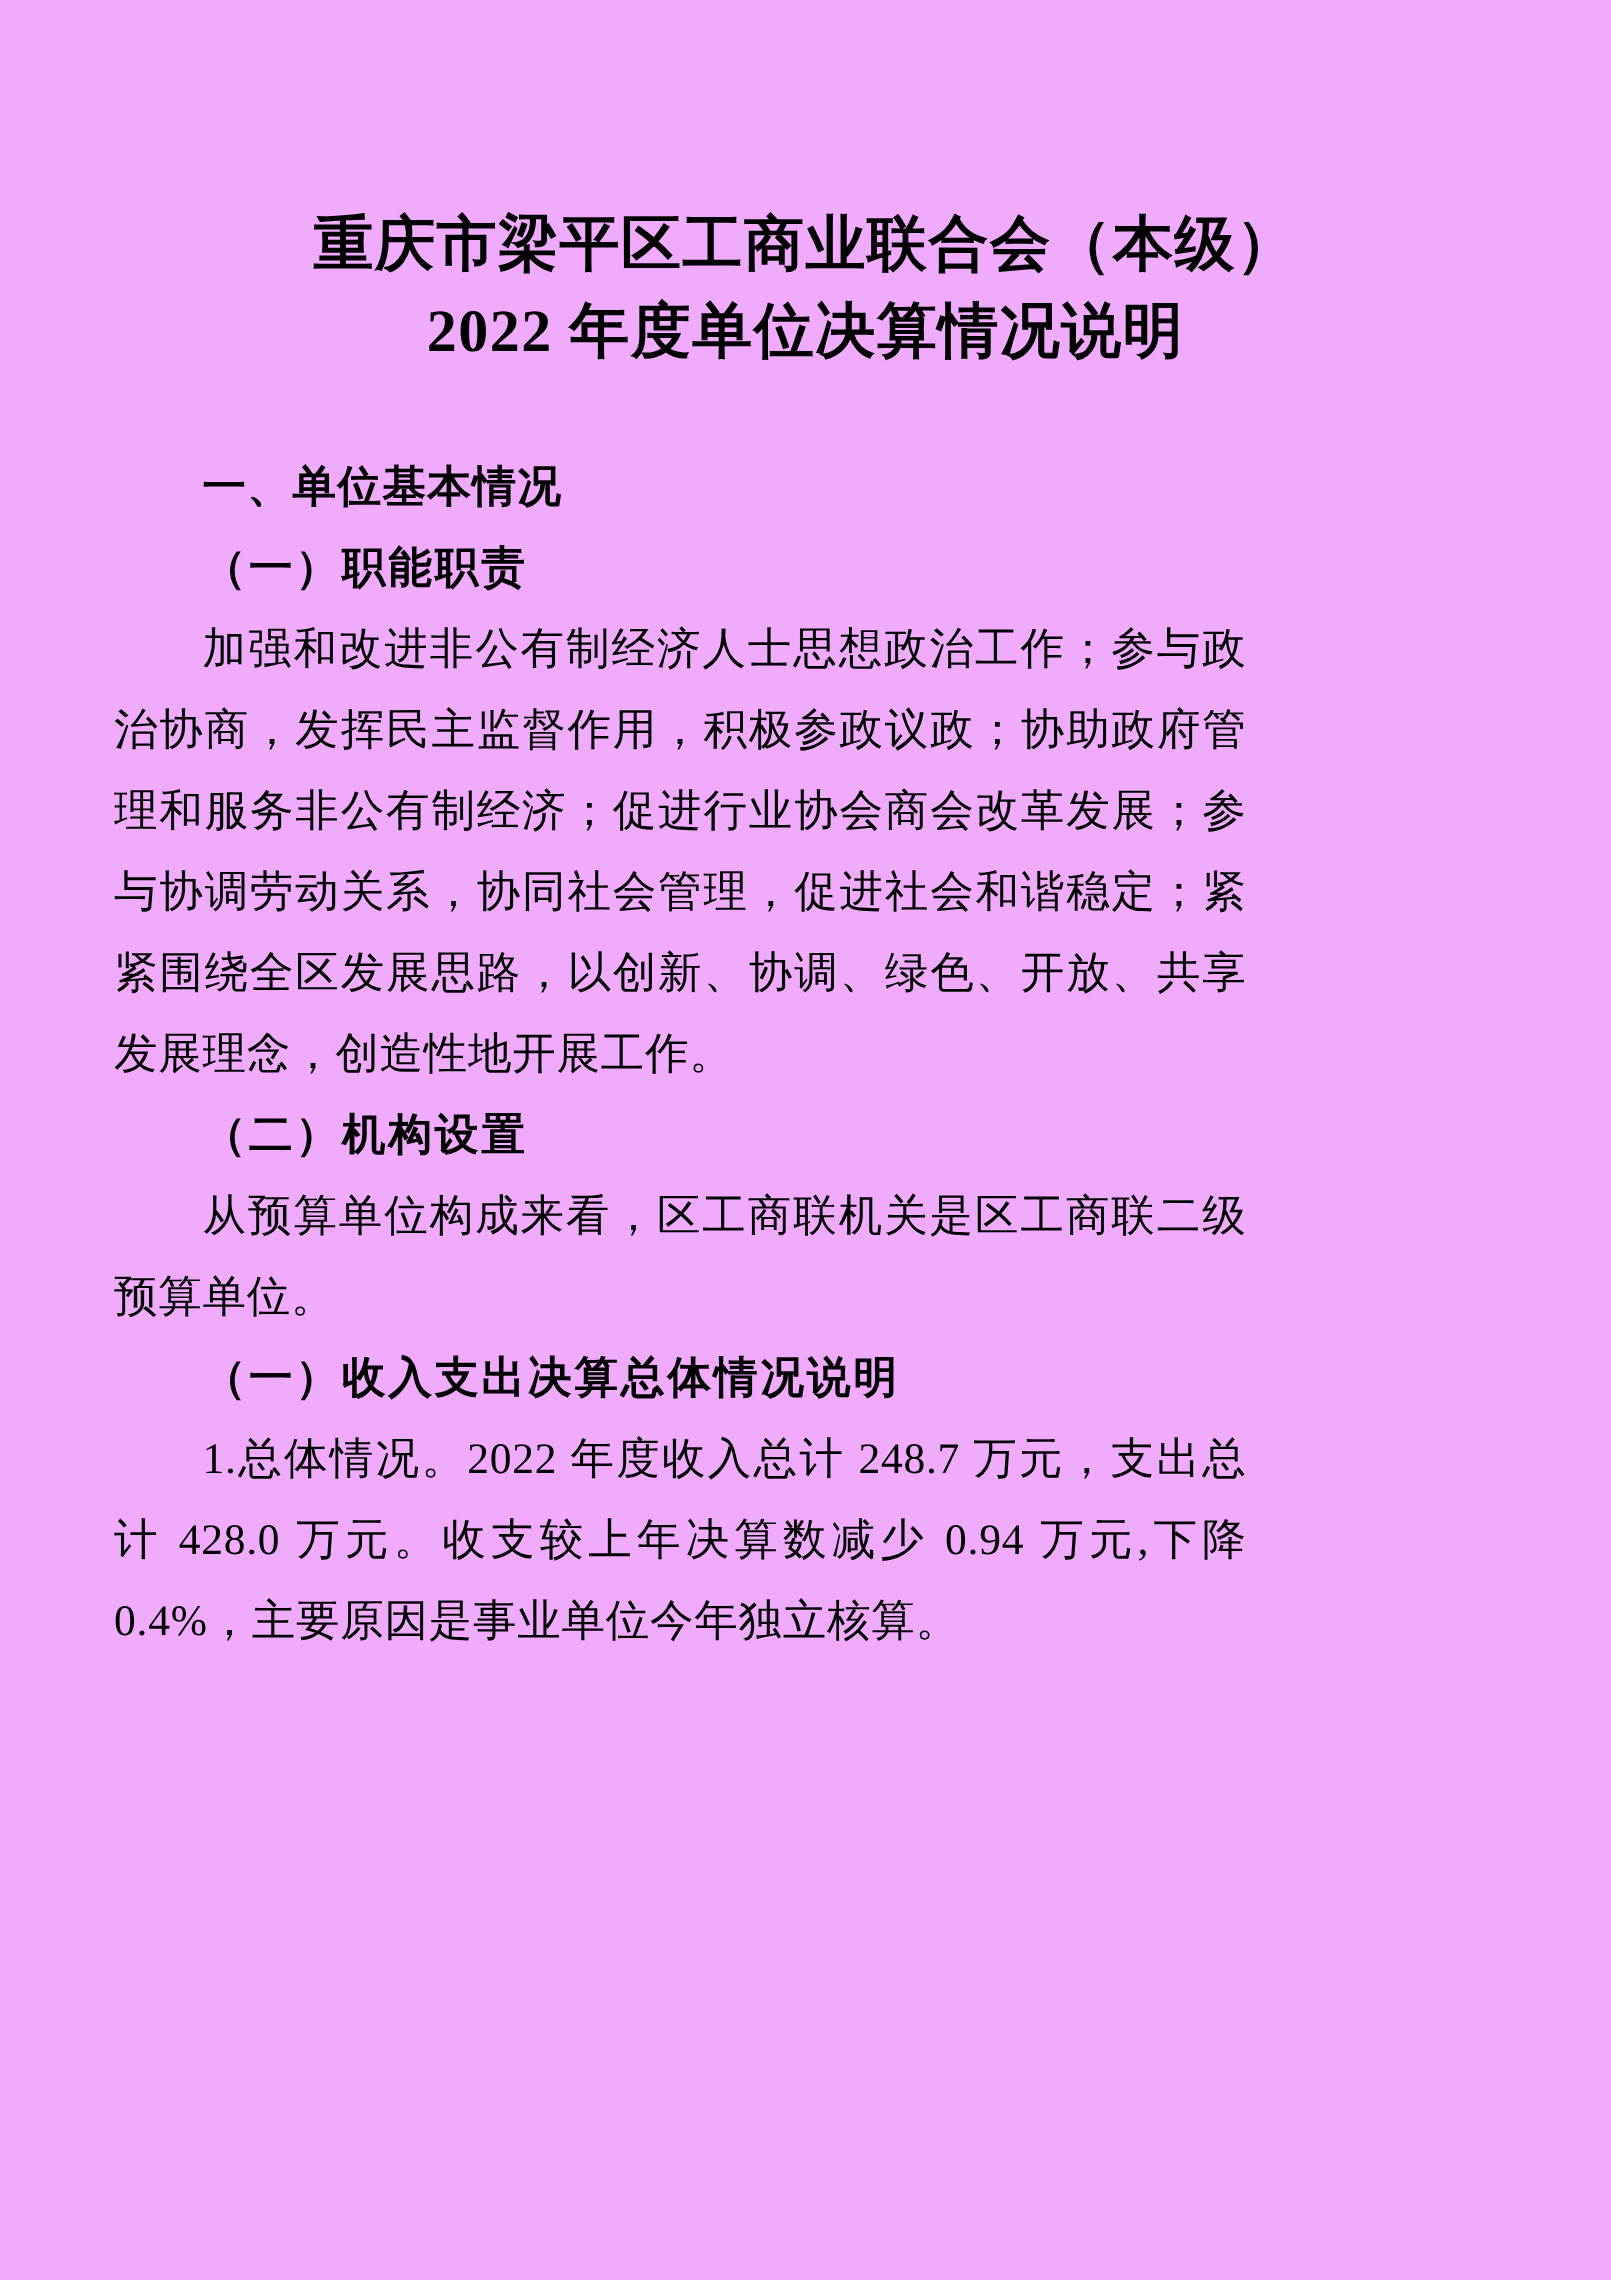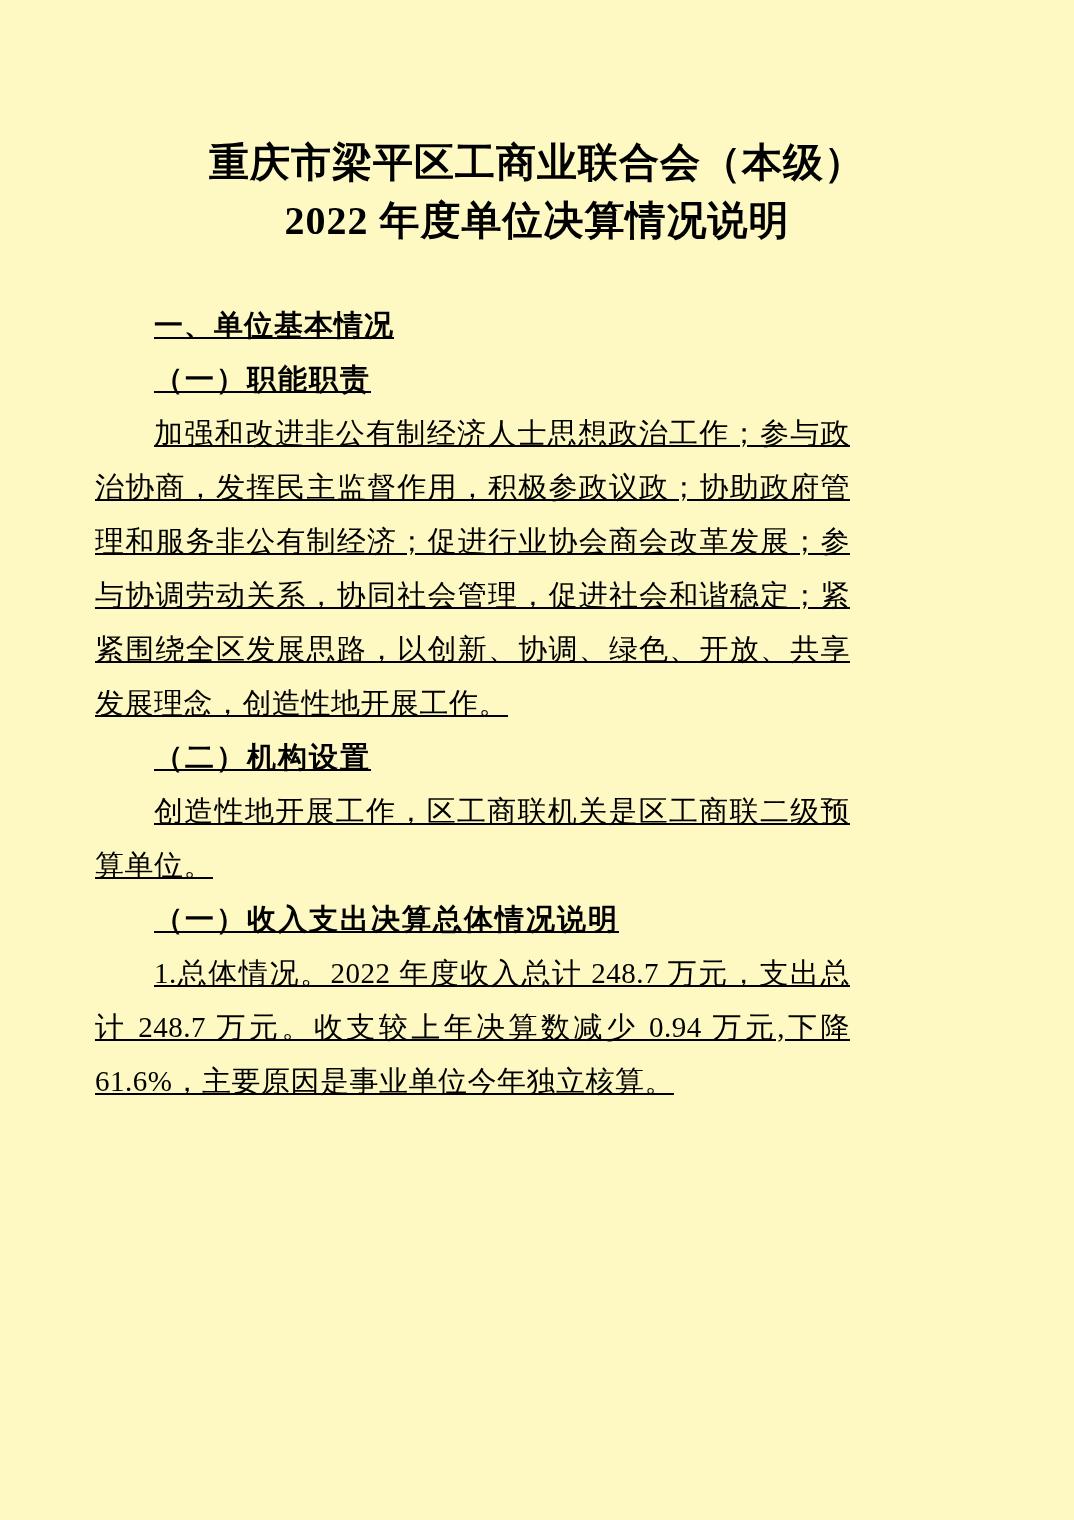--- a/index.html
+++ b/index.html
@@ -4,42 +4,41 @@
 <style>
   html, body {
     margin: 0;
     padding: 0;
     background: #ffffff;
   }
   .page {
     position: relative;
     width: 1074px;
     height: 1520px;
-    background: #fef9c3;
+    background: #f0abfc;
     color: #000000;
     overflow: hidden;
     font-family: "Liberation Serif", serif;
   }
   .title-block {
     padding-top: 134px;
     text-align: center;
   }
   .title-line {
     margin: 0;
     font-family: "Liberation Serif", serif;
     font-size: 40px;
     font-weight: bold;
     line-height: 58px;
     color: #000000;
     letter-spacing: 1px;
   }
   .content {
-    margin: 48px 156px 0 95px;
+    margin: 48px 156px 0 76px;
     width: 755px;
-    text-decoration: underline;
   }
   .content h2, .content h3, .content p {
     margin: 0;
     padding: 0;
     font-size: 29px;
     line-height: 54px;
     color: #000000;
   }
   h2.section-heading {
     font-family: "Liberation Sans", sans-serif;
@@ -80,22 +79,22 @@
     <h2 class="section-heading">一、单位基本情况</h2>
 
     <h3 class="sub-heading">（一）职能职责</h3>
 
     <p class="body-para">加强和改进非公有制经济人士思想政治工作；参与政治协商，发挥民主监督作用，积极参政议政；协助政府管理和服务非公有制经济；促进行业协会商会改革发展；参与协调劳动关系，协同社会管理，促进社会和谐稳定；紧紧围绕全区发展思路，以创新、协调、绿色、开放、共享发展理念，创造性地开展工作。</p>
 
     <h3 class="sub-heading">（二）机构设置</h3>
 
 
 
-    <p class="body-para">创造性地开展工作，区工商联机关是区工商联二级预算单位。</p>
+    <p class="body-para">从预算单位构成来看，区工商联机关是区工商联二级预算单位。</p>
 
 
     <h3 class="sub-heading">（一）收入支出决算总体情况说明</h3>
 
-    <p class="body-para">1.总体情况。2022 年度收入总计 248.7 万元，支出总计 248.7 万元。收支较上年决算数减少 0.94 万元,下降 61.6%，主要原因是事业单位今年独立核算。</p>
+    <p class="body-para">1.总体情况。2022 年度收入总计 248.7 万元，支出总计 428.0 万元。收支较上年决算数减少 0.94 万元,下降 0.4%，主要原因是事业单位今年独立核算。</p>
 
   </div>
 
 </div>
 
 </body></html>

